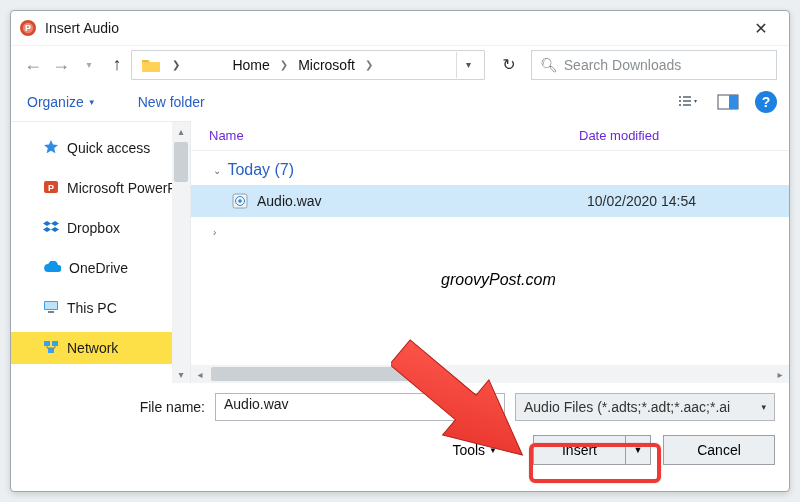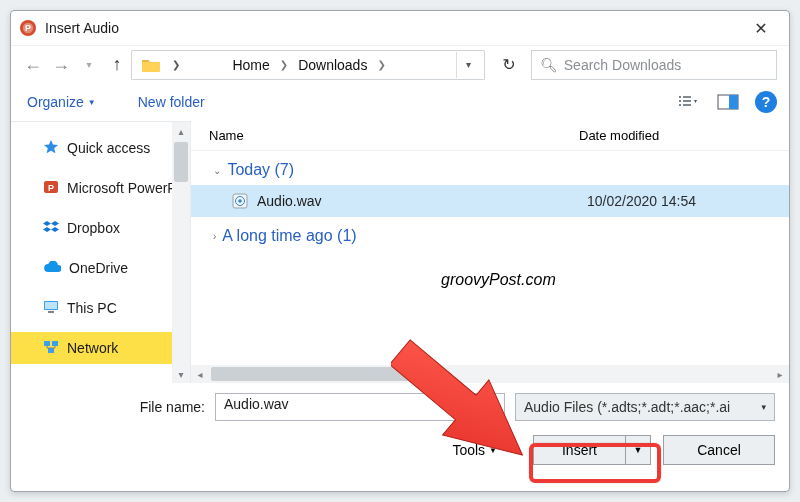--- a/index.html
+++ b/index.html
@@ -34,21 +34,21 @@
   .help-btn { width:22px; height:22px; background:#1e80e0; color:#fff; border-radius:50%; font-size:14px; font-weight:bold; display:flex; align-items:center; justify-content:center;}
   .body-area { display:flex; height:262px; position:relative; }
   .sidebar { width:180px; border-top:1px solid #e9ecef; border-right:1px solid #e9ecef; position:relative;}
   .sb-scroll { position:absolute; right:0; top:0; bottom:0; width:18px; background:#f2f3f4; display:flex; flex-direction:column; align-items:center;}
   .sb-scroll .arrow { height:18px; display:flex; align-items:center; justify-content:center; color:#7a7f84; font-size:10px;}
   .sb-scroll .thumb { margin-top:2px; width:14px; height:40px; background:#cbd0d4; border-radius:2px;}
   .sb-list { padding:10px 0 0 8px; display:flex; flex-direction:column; gap:8px; }
   .sb-item { display:flex; align-items:center; gap:8px; font-size:14px; color:#1b1b1b; height:32px; padding-left:24px; white-space:nowrap; overflow:hidden;}
   .sb-item.selected { background:#fde047; }
   .filelist { flex:1; display:flex; flex-direction:column; position:relative; }
-  .fl-header { display:flex; align-items:center; height:30px; font-size:13px; color:#000000; border-bottom:1px solid #edf0f2; padding-left:18px;}
+  .fl-header { display:flex; align-items:center; height:30px; font-size:13px; color:#6d28d9; border-bottom:1px solid #edf0f2; padding-left:18px;}
   .fl-header .col-name{ flex:0 0 370px; }
   .fl-group { color:#2860c4; font-size:16px; padding:10px 0 6px 22px; display:flex; align-items:center; gap:6px;}
   .fl-group .tri { font-size:10px; color:#6b7076;}
   .fl-row { display:flex; align-items:center; height:32px; font-size:14px; color:#1b1b1b; padding-left:40px;}
   .fl-row.selected { background:#cfe8fa; }
   .fl-row .fi { width:18px; height:18px; margin-right:8px; display:flex; align-items:center; justify-content:center;}
   .fl-row .fn { flex:0 0 330px; }
   .fl-row .fd { color:#2b2e31; }
   .fl-hscroll { position:absolute; left:0; right:0; bottom:0; height:18px; background:#f2f3f4; display:flex; align-items:center;}
   .fl-hscroll .arr { width:18px; display:flex; align-items:center; justify-content:center; color:#7a7f84; font-size:10px;}
@@ -105,21 +105,21 @@
       <span class="folder-icon">
         <svg width="20" height="16" viewBox="0 0 20 16">
             <path d="M1 3h6l2 2h10v9a1 1 0 0 1-1 1H2a1 1 0 0 1-1-1z" fill="#ffd257"></path>
             <path d="M1 3h6l2 2H1z" fill="#e8b93e"></path>
           </svg>
       </span>
       <span class="upchev">❯</span>
       <div class="crumbs">
         <span>Home</span>
         <span class="crumb-sep">❯</span>
-        <span>Downloads</span>
+        <span>Microsoft</span>
         <span class="crumb-sep">❯</span>
       </div>
       <div class="dd-btn">
           <span>▾</span>
         </div>
     </div>
 
     <div class="refresh">
         <span>↻</span>
       </div>
@@ -233,21 +233,20 @@
               <rect x="1" y="1" width="14" height="14" rx="2" fill="#eef3f7" stroke="#97a2ab"></rect>
               <circle cx="8" cy="8" r="4.5" fill="none" stroke="#3a86c8"></circle>
               <circle cx="8" cy="8" r="1.8" fill="#3a86c8"></circle>
             </svg>
         </span>
         <span class="fn">Audio.wav</span>
         <span class="fd">10/02/2020 14:54</span>
       </div>
       <div class="fl-group">
         <span class="tri">›</span>
-        <span>A long time ago (1)</span>
       </div>
 
       <div class="watermark" style="left:250px; top:150px;">groovyPost.com</div>
 
       <div class="fl-hscroll">
         <div class="arr">◂</div>
         <div class="thumb"></div>
         <div class="arr" style="margin-left:auto">▸</div>
       </div>
     </div>

